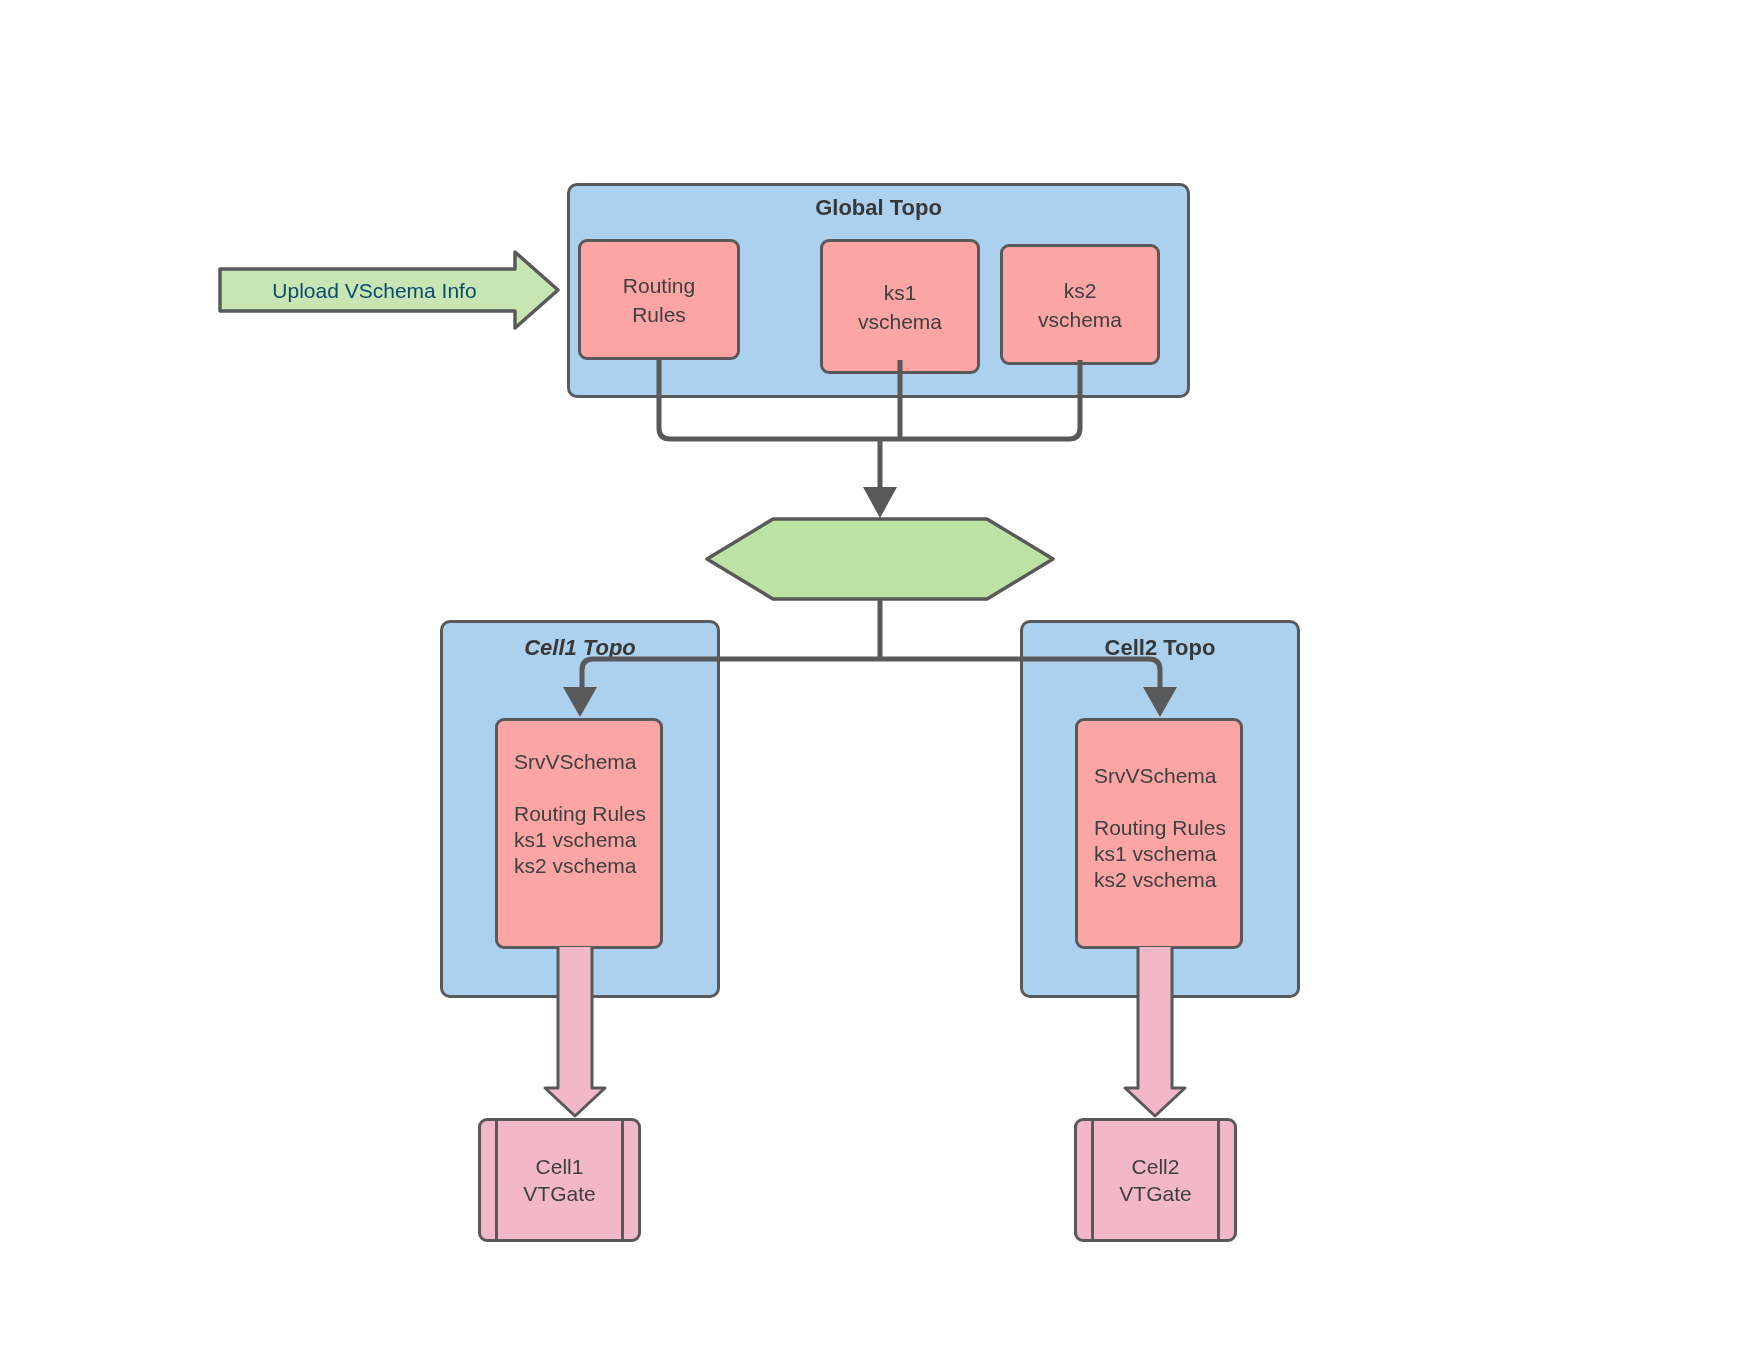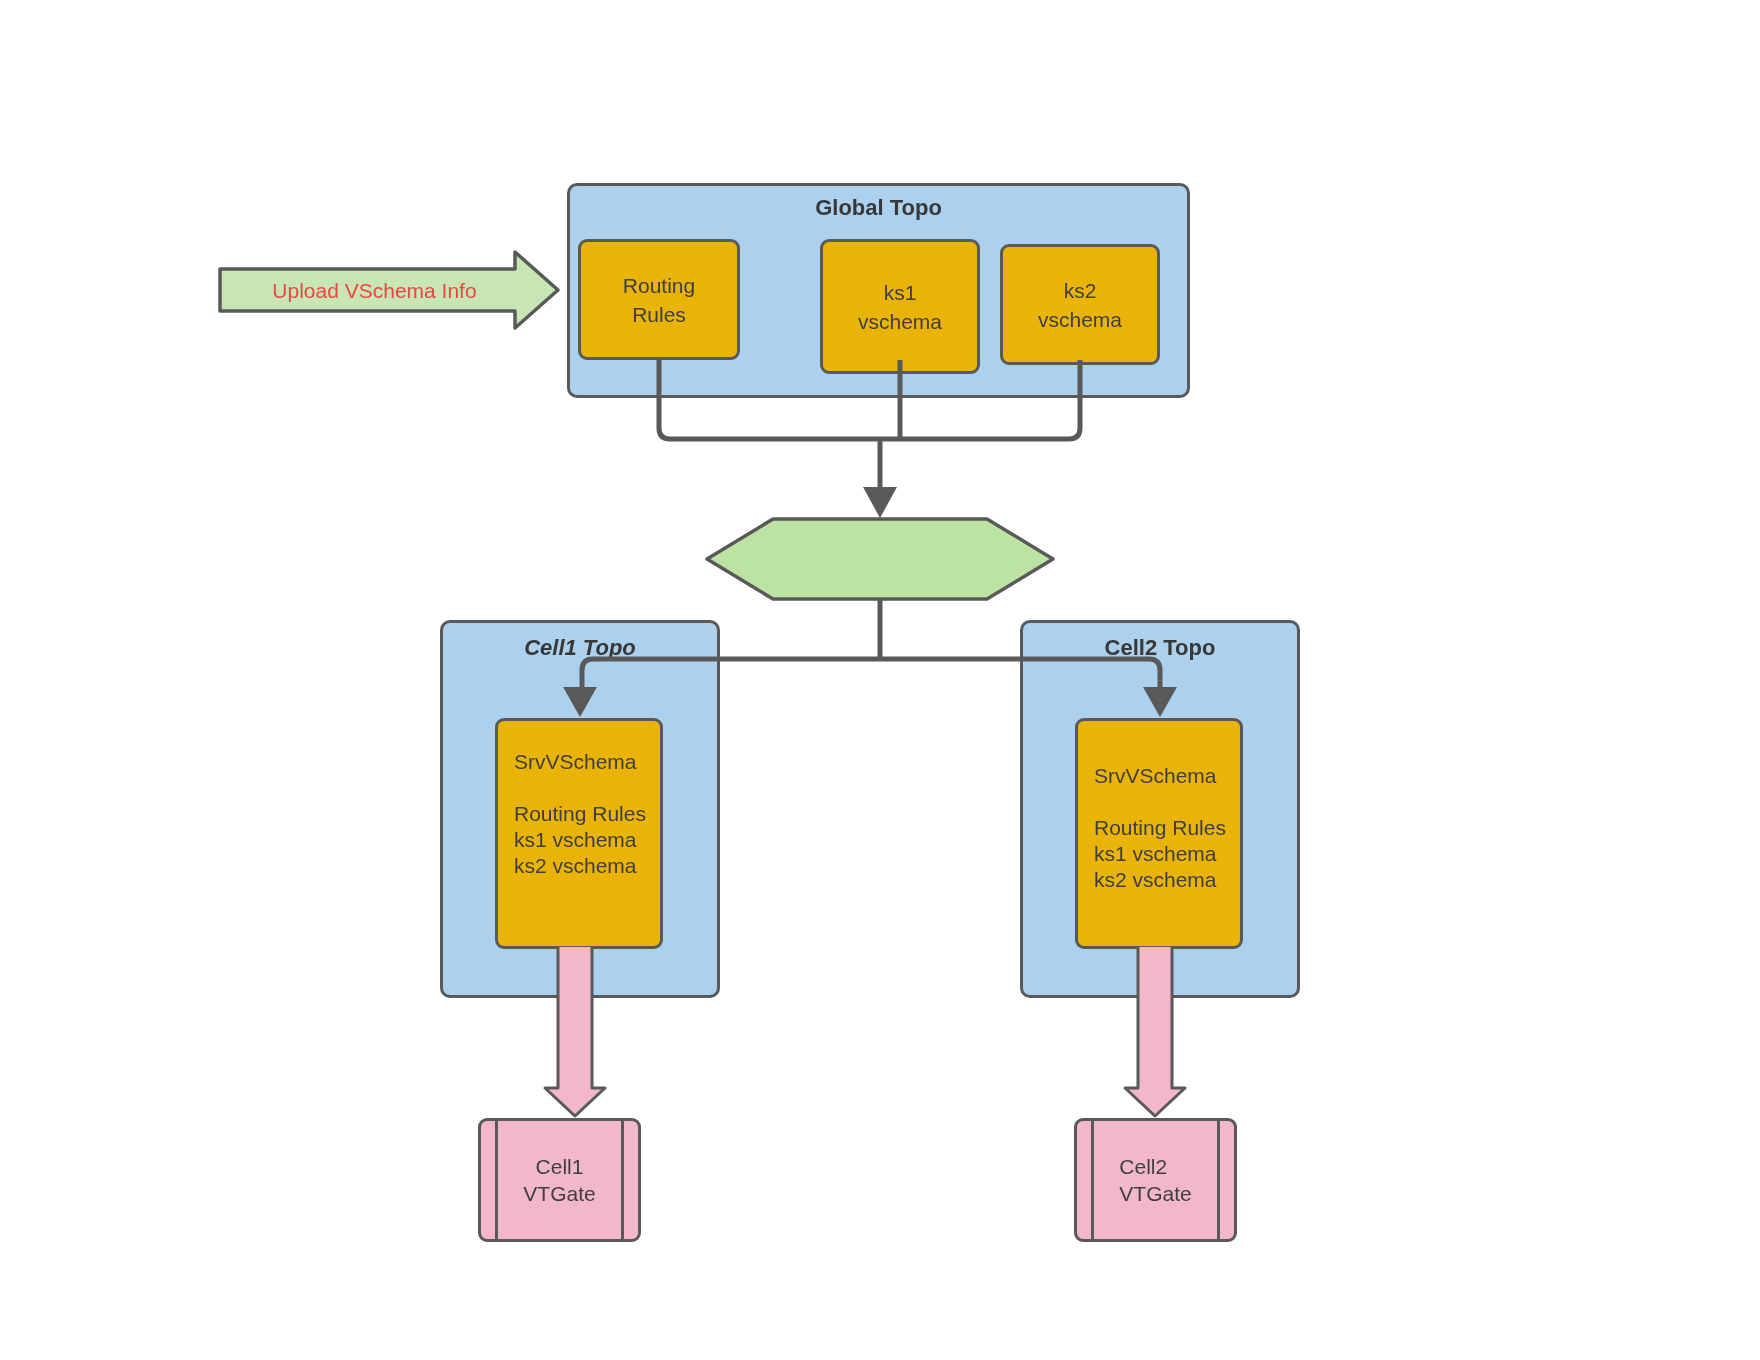--- a/index.html
+++ b/index.html
@@ -29,21 +29,21 @@
   .container-title{
     position:absolute;left:0;right:0;top:9px;
     text-align:center;
     font-weight:bold;
     font-size:22px;
     color:#383838;
     white-space:pre-line;
   }
   .box-yellow{
     position:absolute;
-    background:#eab308;
+    background:#fca5a5;
     border:3px solid #595959;
     border-radius:9px;
   }
   .box-yellow.centered{
     display:flex;align-items:center;justify-content:center;
     text-align:center;
   }
   .node-label{
     font-size:21px;line-height:29px;
     color:#3f3f3f;
@@ -68,21 +68,21 @@
     position:absolute;top:0;bottom:0;width:3px;
     background:#595959;
   }
   .pink-rail.left{left:14px;}
   .pink-rail.right{right:14px;}
   .float-label{
     position:absolute;
     display:flex;align-items:center;justify-content:center;
     text-align:center;
     font-size:21px;line-height:27px;
-    color:#ef4444;
+    color:#0c4a6e;
     white-space:pre-line;
     padding-left:11px;
   }
   
   .connector{stroke:#595959;stroke-width:5;fill:none;stroke-linecap:butt;stroke-linejoin:round;}
   .arrowhead{fill:#595959;stroke:none;}
   .green-arrow{fill:#c7e6b3;stroke:#595959;stroke-width:3.5;stroke-linejoin:round;}
   .hexagon{fill:#bce3a4;stroke:#595959;stroke-width:3.5;stroke-linejoin:round;}
   .pink-arrow{fill:#f2b8c9;stroke:#595959;stroke-width:3;stroke-linejoin:round;}
 </style>
@@ -134,21 +134,21 @@
 
     <div class="box-pink" style="left:478px;top:1118px;width:163px;height:124px;">
       <div class="pink-rail left"></div>
       <div class="pink-rail right"></div>
       <div class="node-label" style="line-height:27px;text-align:center;">Cell1
 VTGate</div>
     </div>
     <div class="box-pink" style="left:1074px;top:1118px;width:163px;height:124px;">
       <div class="pink-rail left"></div>
       <div class="pink-rail right"></div>
-      <div class="node-label" style="line-height:27px;text-align:left;">Cell2
+      <div class="node-label" style="line-height:27px;text-align:center;">Cell2
 VTGate</div>
     </div>
   </div>
 
   <svg class="overlay" viewBox="0 0 1760 1360">
 
     <polygon class="green-arrow" points="220,269 515,269 515,252 558,290 515,328 515,311 220,311"></polygon>
 
     <path class="connector" d="M659,360 L659,428 Q659,439 670,439 L1069,439 Q1080,439 1080,428 L1080,360"></path>
     <path class="connector" d="M900,360 L900,439"></path>

